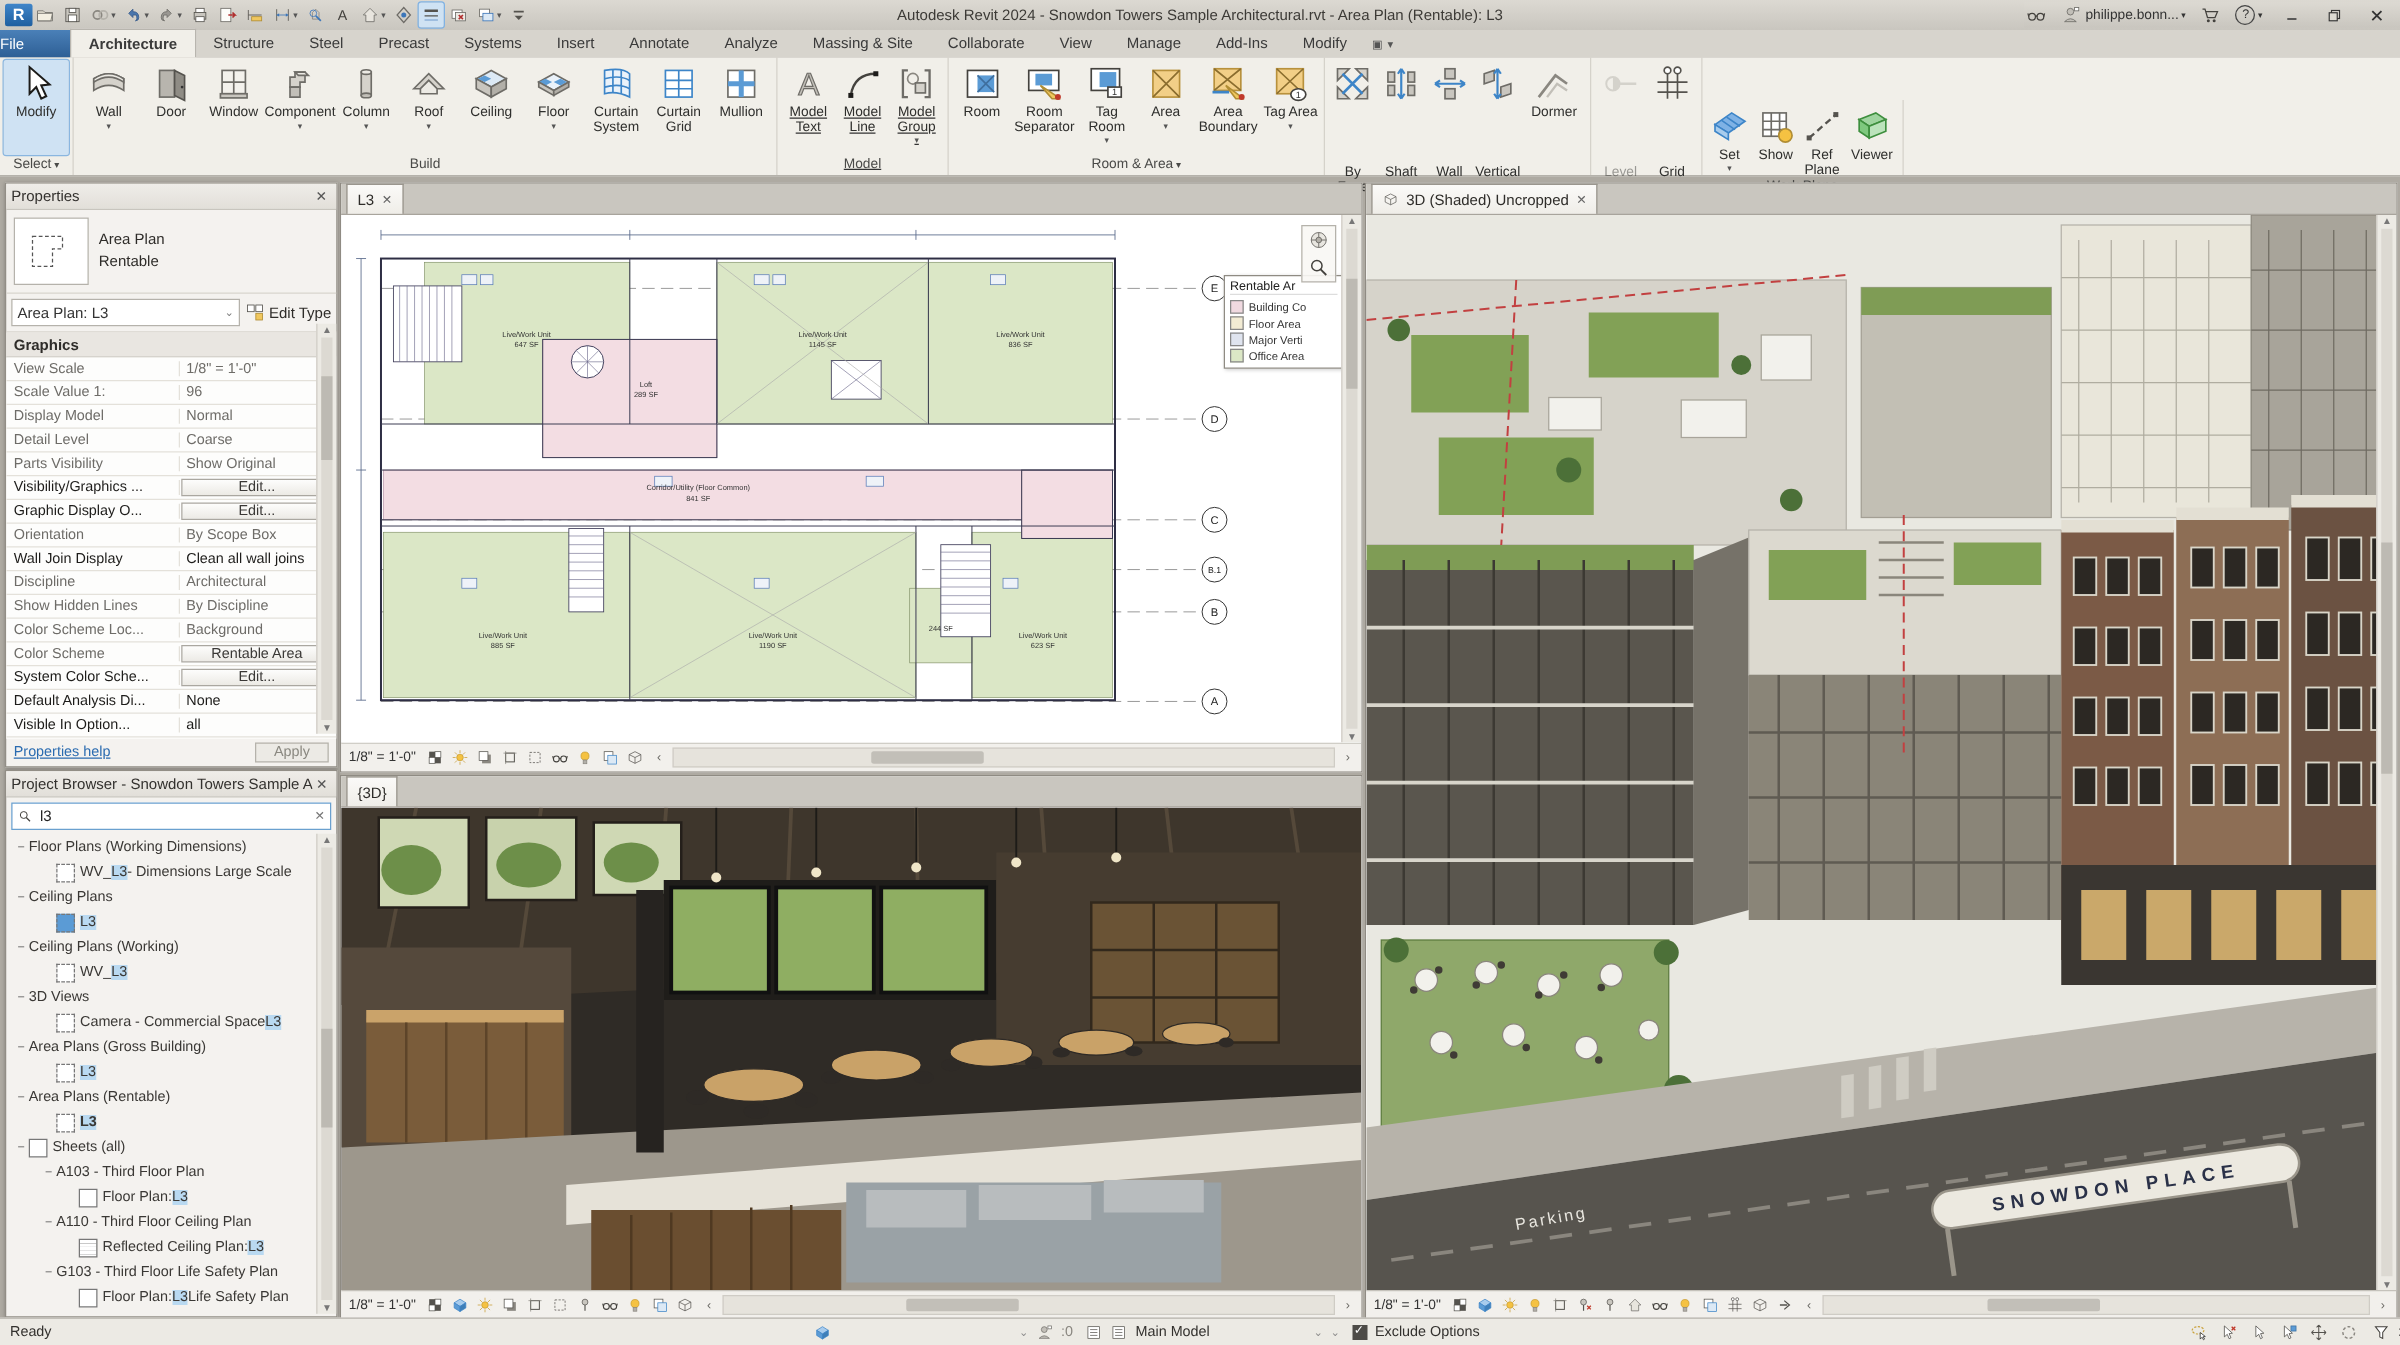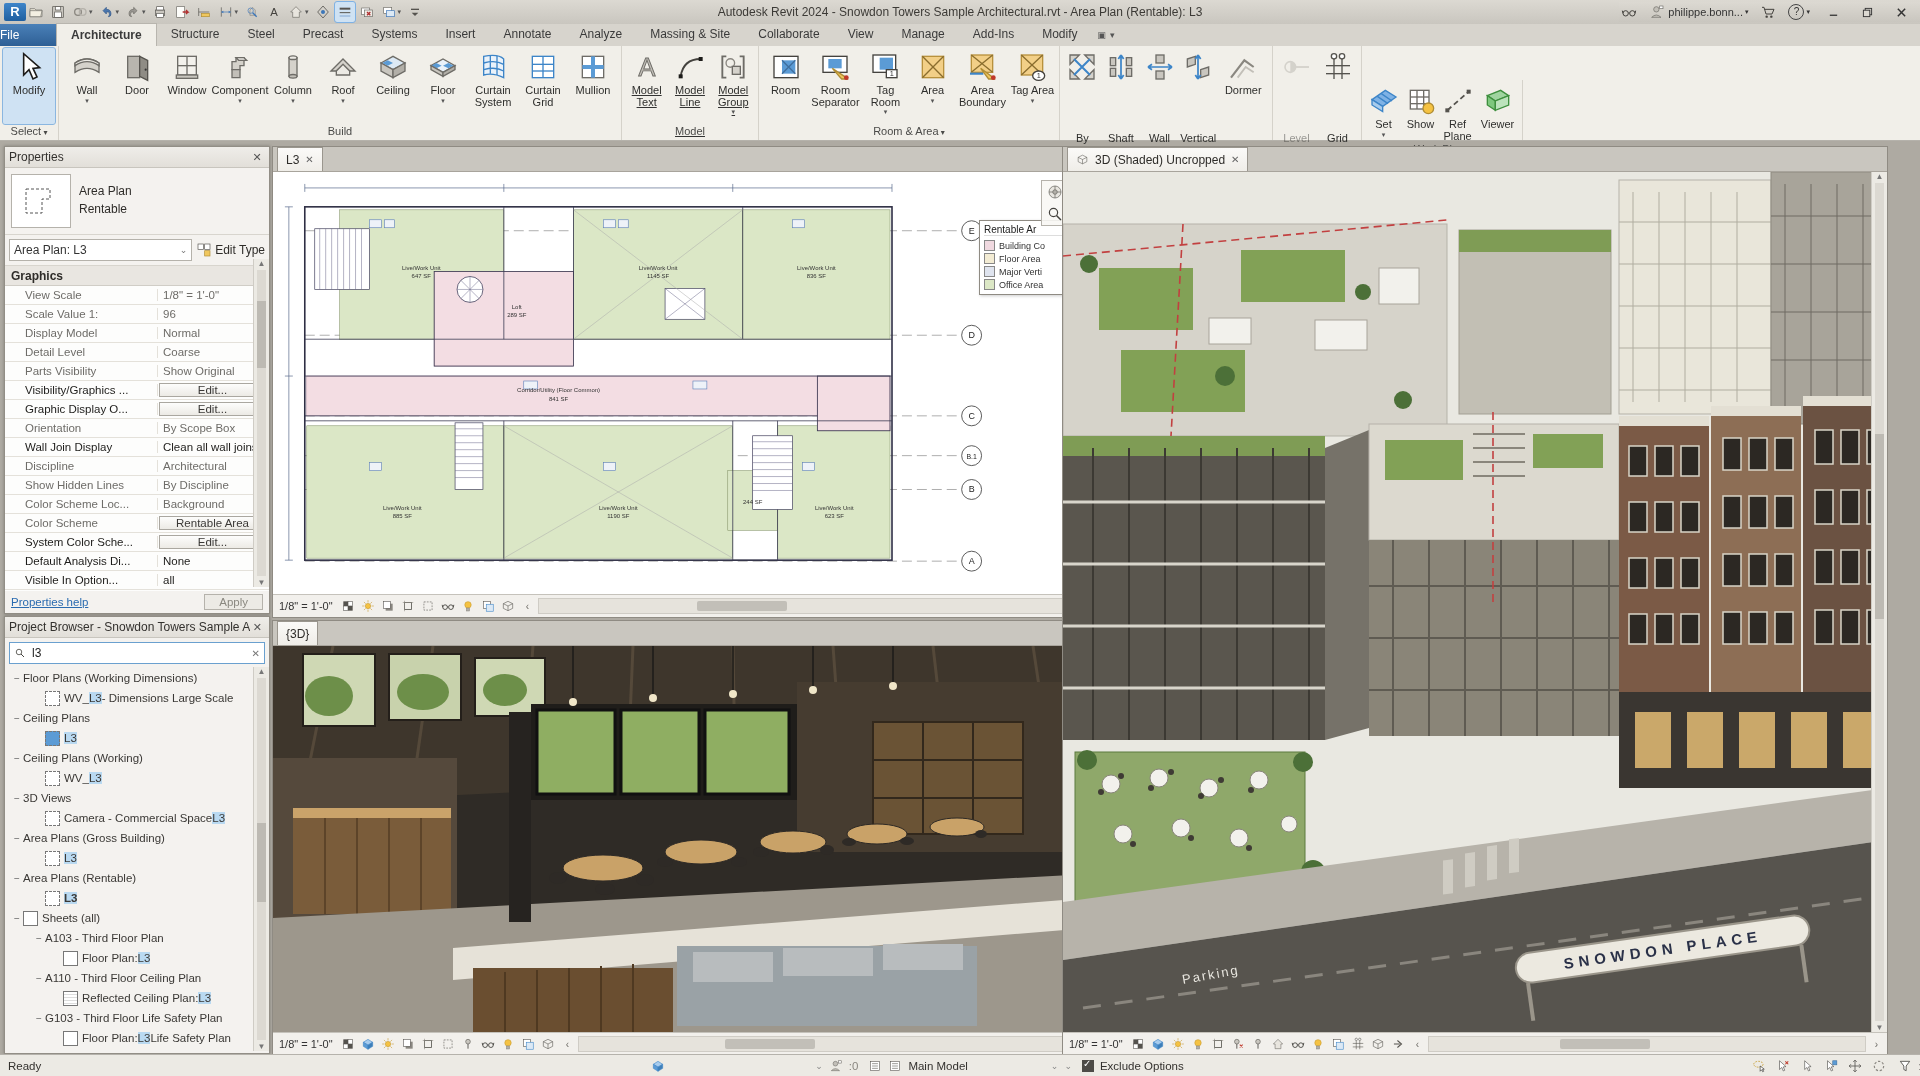--- a/index.html
+++ b/index.html
@@ -46,21 +46,21 @@
   .thumb svg{width:100%;height:100%;}
   .typetext{font-size:12px;color:#2e2c29;padding-top:8px;line-height:1.5;}
   .selrow{display:flex;align-items:center;gap:4px;padding:4px 4px;border-bottom:1px solid #d8d5ce;}
   .selbox{flex:1;height:20px;border:1px solid #b5b2ab;background:#fff;display:flex;align-items:center;padding:0 4px;font-size:12px;}
   .selbox .cv{margin-left:auto;color:#777;font-size:9px;}
   .edittype{display:flex;align-items:center;gap:3px;font-size:12px;color:#2e2c29;}
   .edittype svg{width:16px;height:16px;}
   .sechdr{height:19px;background:#e9e6e1;border-bottom:1px solid #d0cdc6;display:flex;align-items:center;padding:0 6px;font-weight:bold;font-size:12px;color:#2e2c29;}
   .sechdr .cv{margin-left:auto;font-size:9px;color:#666;}
   .prow{display:flex;height:18px;border-bottom:1px solid #e4e1da;font-size:11.5px;align-items:center;}
-  .prow .plabel{width:132px;padding-left:20px;color:#6e6c68;overflow:hidden;white-space:nowrap;border-right:1px solid #e4e1da;}
+  .prow .plabel{width:132px;padding-left:6px;color:#6e6c68;overflow:hidden;white-space:nowrap;border-right:1px solid #e4e1da;}
   .prow .pval{flex:1;padding-left:5px;color:#6e6c68;overflow:hidden;white-space:nowrap;}
   .prow.dark-label .plabel{color:#1d1c1a;}
   .prow.dark .pval{color:#1d1c1a;}
   .prow.btn .pval{margin:1px 3px 1px 1px;border:1px solid #aaa7a0;background:linear-gradient(#fdfdfc,#eceae5);text-align:center;padding:0;color:#3a3836;}
   .pfoot{display:flex;align-items:center;padding:3px 6px;}
   .plink{color:#2a6bb0;text-decoration:underline;font-size:11.5px;}
   .applybtn{margin-left:auto;border:1px solid #b5b2ab;background:#eceae5;color:#8a8880;font-size:11.5px;padding:1px 14px;}
   
   .srchrow{display:flex;align-items:center;margin:4px;border:1px solid #6aa0cf;background:#fff;height:20px;padding:0 4px;gap:4px;}
   .srchrow input{border:none;outline:none;flex:1;font-size:12px;font-family:inherit;color:#222;}
@@ -1602,21 +1602,21 @@
           </div>
       </div>
       <span class="sarr">‹</span>
       <div class="hsb">
           <div class="thumbh"></div>
         </div>
       <span class="sarr">›</span>
     </div>
   </div>
 
-  <div class="abs viewwin" style="left:1062px;top:146px;width:824px;height:908px;">
+  <div class="abs viewwin" style="left:1092px;top:146px;width:824px;height:908px;">
     <div class="vtabs">
       <div class="vtab">
           <svg>
             <use href="#v-cube"></use>
           </svg>
           <span>3D (Shaded) Uncropped</span>
           <span class="x">✕</span>
         </div>
     </div>
     <div class="vcanvas">

